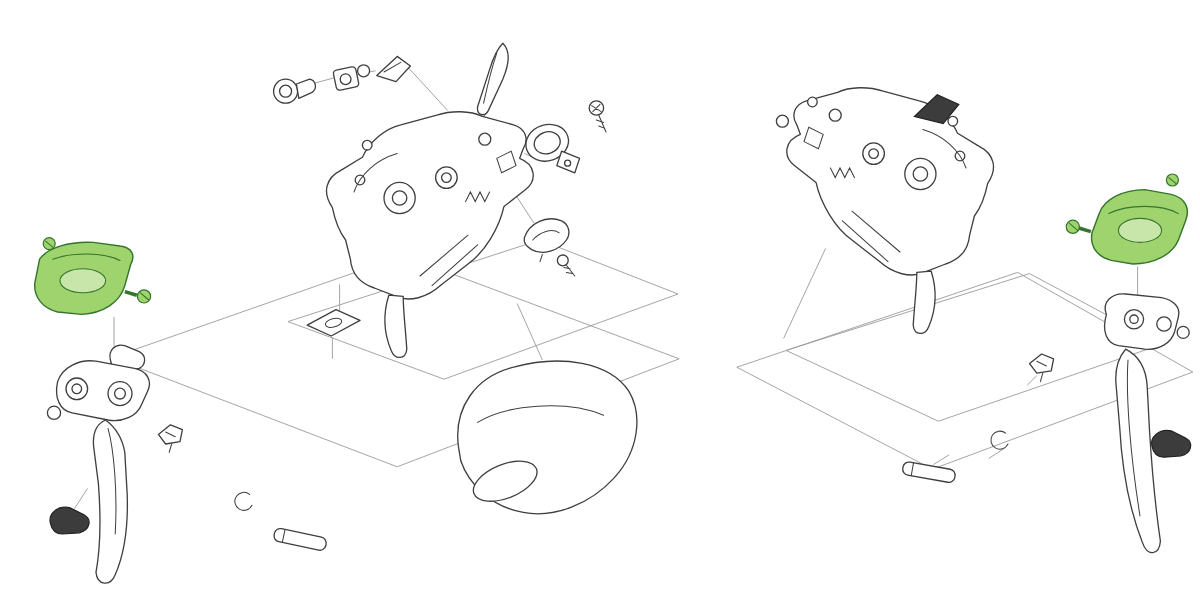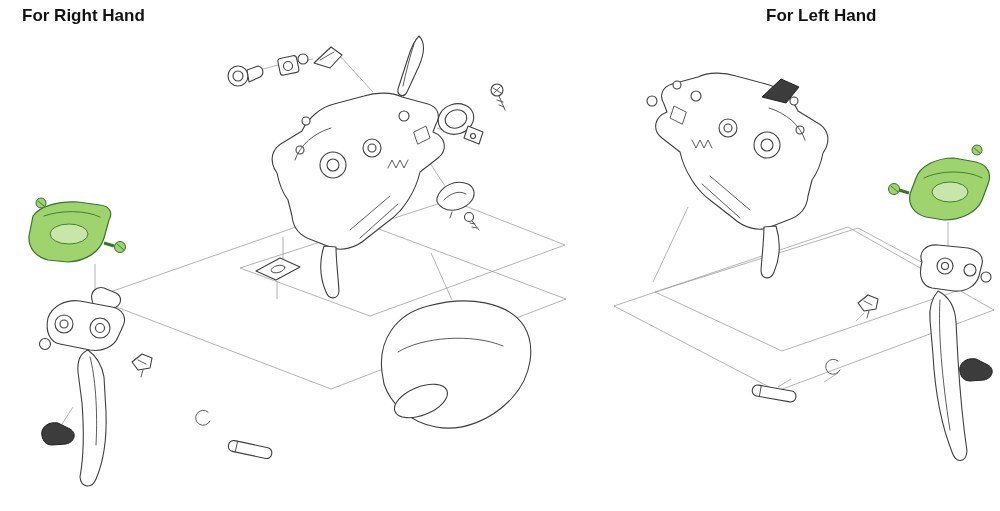--- a/index.html
+++ b/index.html
@@ -12,22 +12,20 @@
   .part{fill:#ffffff;stroke:#3f3f3f;stroke-width:1.1;stroke-linejoin:round;stroke-linecap:round;}
   .detail{fill:none;stroke:#3f3f3f;stroke-width:0.85;stroke-linecap:round;}
   .guide{fill:none;stroke:#9a9a9a;stroke-width:0.75;}
   .greenline{fill:none;stroke-width:0.9;stroke-linecap:round;}
 </style>
 </head>
 <body>
 
 <div class="canvas">
 
-  <div class="hand-label left">For Right Hand</div>
-  <div class="hand-label right">For Left Hand</div>
 
   <svg width="1000" height="511" viewBox="0 0 1000 511">
 
     <g>
 
       <g>
         <path class="guide" d="M93,298 L336,213 L566,299 L331,389 Z"></path>
         <path class="guide" d="M240,268 L450,200 L565,245 L370,316 Z"></path>
         <path class="guide" d="M252,72 L278,65"></path>
         <path class="guide" d="M297,62 L313,59"></path>

